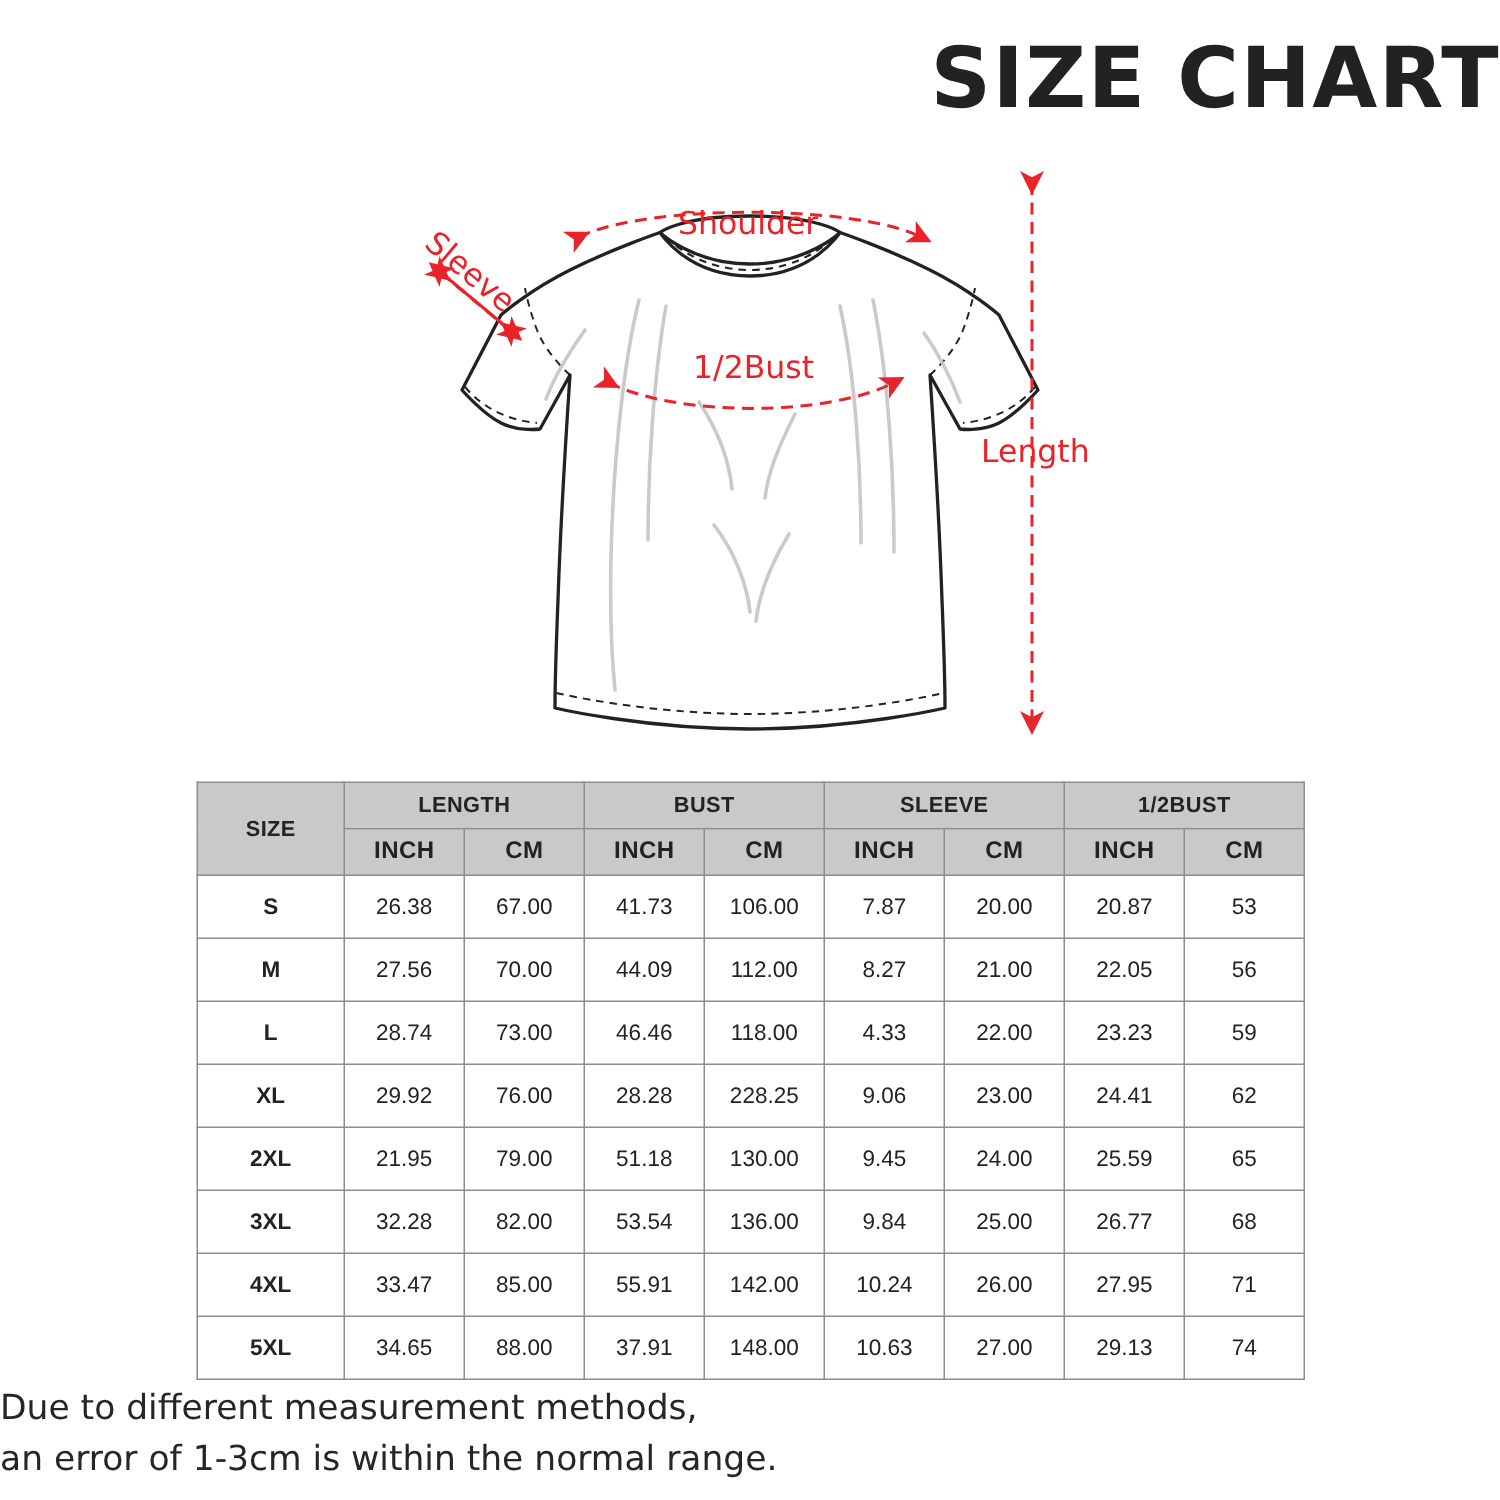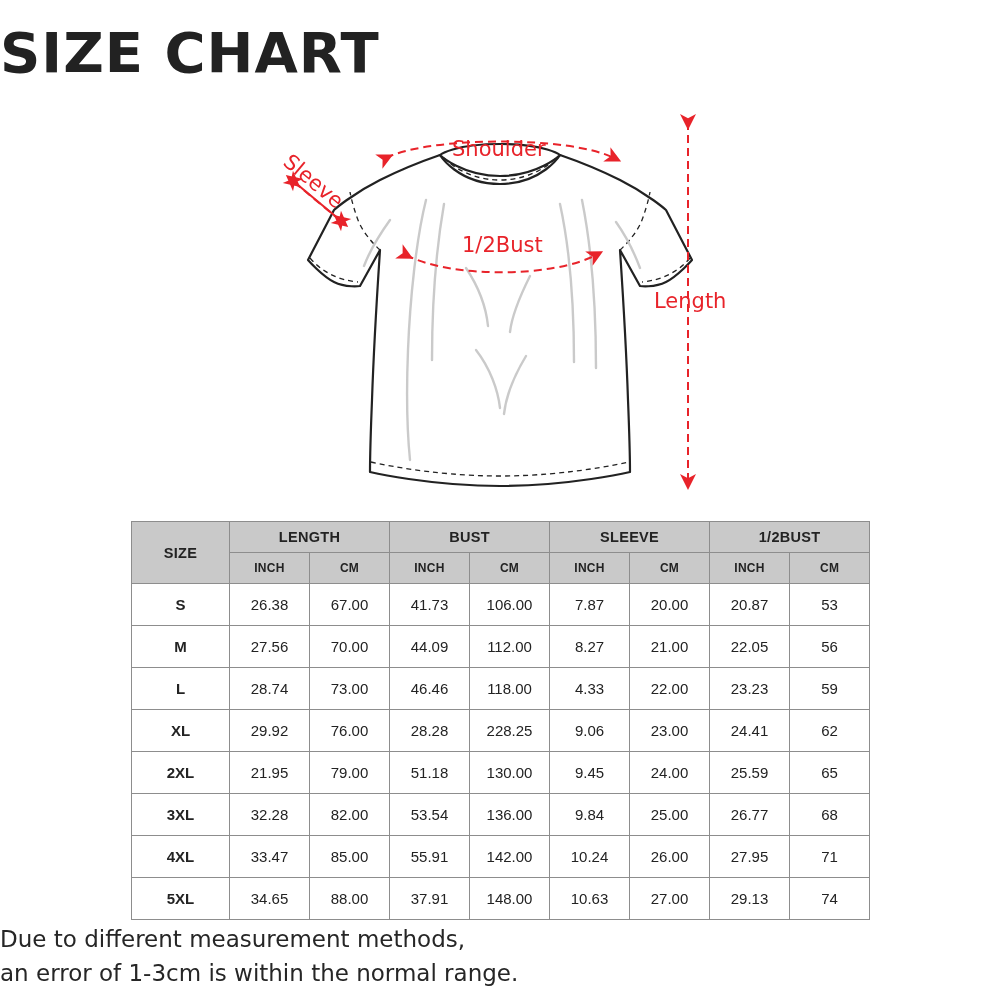--- a/index.html
+++ b/index.html
@@ -19,21 +19,21 @@
     position: absolute;
     inset: 0;
   }
 
   
   .title {
     position: absolute;
     top: 22px;
     left: 0;
     width: 100%;
-    text-align: left;
+    text-align: right;
     font-family: "DejaVu Sans", sans-serif;
     font-size: 56px;
     font-weight: bold;
     letter-spacing: 1px;
     color: #222222;
     line-height: 1.1;
   }
 
   
   .illustration {
@@ -68,21 +68,21 @@
     vertical-align: middle;
   }
   table.size-table thead th {
     background: #c9c9c9;
     font-weight: bold;
     letter-spacing: 0.3px;
     font-size: 14.5px;
   }
   table.size-table thead th.sub {
     height: 30px;
-    font-size: 12px;
+    font-size: 16px;
     font-weight: bold;
   }
   table.size-table thead th.group {
     height: 30px;
   }
   table.size-table tbody td.size-cell {
     font-weight: bold;
     font-size: 15px;
   }
   table.size-table tbody tr td {

